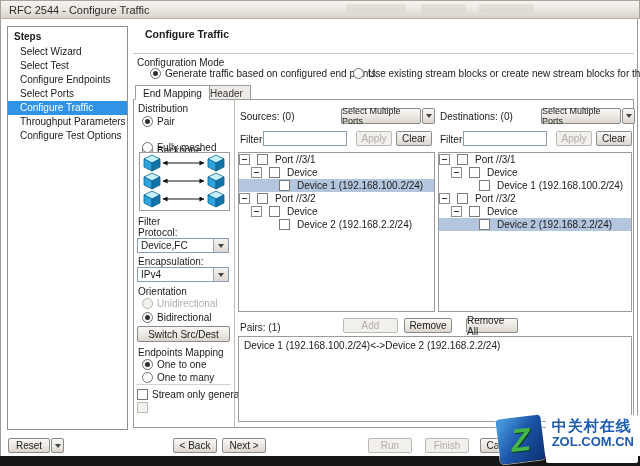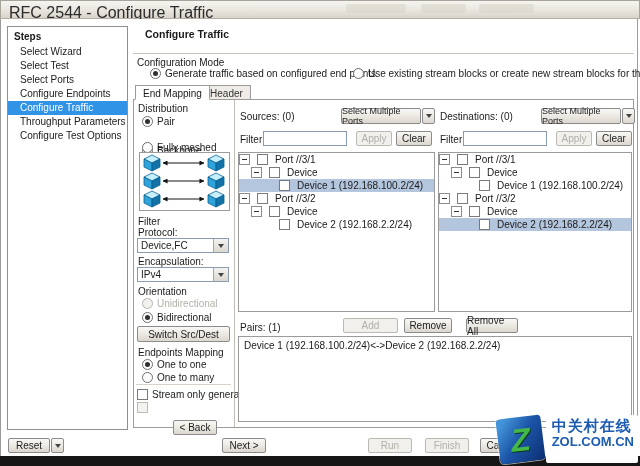--- a/index.html
+++ b/index.html
@@ -3,21 +3,21 @@
 <meta charset="utf-8">
 <style>
   html,body{margin:0;padding:0;}
   body{font-family:"Liberation Sans","DejaVu Sans",sans-serif;font-size:10px;color:#1a1a1a;background:#8c8c8c;}
   #screen{position:relative;width:640px;height:466px;background:#fff;overflow:hidden;}
 
   
   .titlebar{position:absolute;left:0;top:0;width:640px;height:19px;
     background:linear-gradient(#f7f5f1,#e9e6df 55%,#d9d4ca);
     border:1px solid #a9a49a;border-bottom:1px solid #b5b0a6;box-sizing:border-box;}
-  .titlebar .wtitle{position:absolute;left:8px;top:3px;font-size:16px;color:#2b2b2b;}
+  .titlebar .wtitle{position:absolute;left:8px;top:3px;font-size:11px;color:#2b2b2b;}
   .remnant{position:absolute;top:3px;height:9px;background:#d7d3c9;border-radius:2px;opacity:.55;}
 
   
   .content{position:absolute;left:0;top:19px;width:638px;height:437px;background:#fff;
     border-left:1px solid #9b9b9b;border-right:1px solid #9b9b9b;box-sizing:border-box;}
 
   
   .steps{position:absolute;left:7px;top:26px;width:121px;height:404px;border:1px solid #8f8f8f;background:#fff;box-sizing:border-box;}
   .steps-header{font-weight:bold;padding:4px 6px 3px 6px;}
   .step{padding:1px 2px 1px 12px;line-height:12px;cursor:default;white-space:nowrap;}
@@ -101,22 +101,22 @@
     <span class="remnant" style="left:420px;width:45px;"></span>
     <span class="remnant" style="left:478px;width:55px;"></span>
   </div>
 
   <div class="content"></div>
 
   <div class="steps">
     <div class="steps-header">Steps</div>
     <div class="step">Select Wizard</div>
     <div class="step">Select Test</div>
+    <div class="step">Configure Endpoints</div>
     <div class="step">Select Ports</div>
-    <div class="step">Configure Endpoints</div>
     <div class="step active">Configure Traffic</div>
     <div class="step">Throughput Parameters</div>
     <div class="step">Configure Test Options</div>
   </div>
 
   <div class="main-title">Configure Traffic</div>
   <div class="hr1"></div>
 
   <div class="cfg-label">Configuration Mode</div>
   <div class="radio-row" style="left:150px;top:68px;">
@@ -332,21 +332,21 @@
       <div class="pairitem">Device 1 (192.168.100.2/24)&lt;-&gt;Device 2 (192.168.2.2/24)</div>
     </div>
   </div>
 
   <div class="btn fbtn" style="left:8px;top:438px;width:42px;">
     <span>Reset</span>
   </div>
   <div class="btn splitarr" style="left:51px;top:438px;">
       <span class="tri"></span>
     </div>
-  <div class="btn fbtn" style="left:173px;top:420px;width:44px;">
+  <div class="btn fbtn" style="left:173px;top:438px;width:44px;">
     <span>&lt; Back</span>
   </div>
   <div class="btn fbtn" style="left:222px;top:438px;width:44px;">
     <span>Next &gt;</span>
   </div>
   <div class="btn disabled fbtn" style="left:368px;top:438px;width:44px;">
     <span>Run</span>
   </div>
   <div class="btn disabled fbtn" style="left:425px;top:438px;width:44px;">
     <span>Finish</span>

